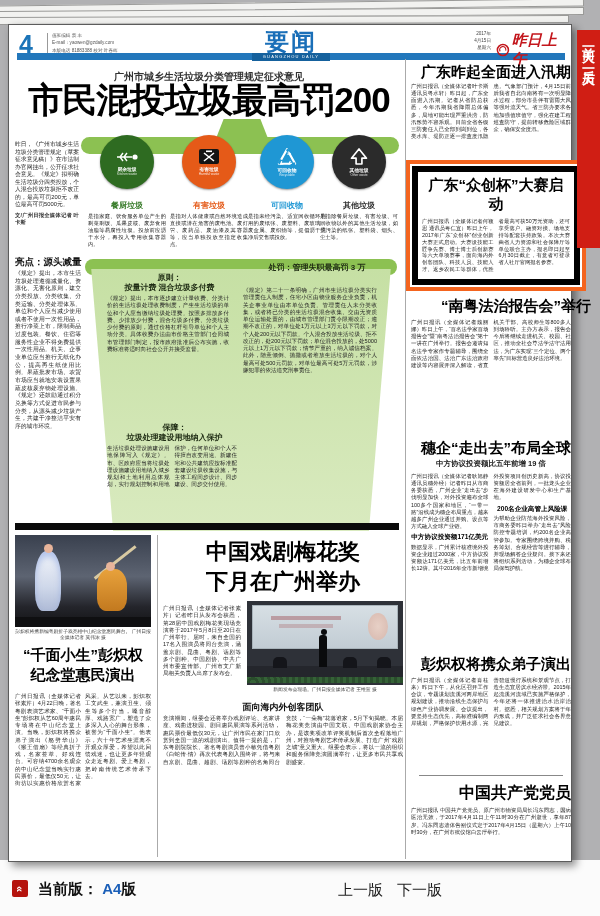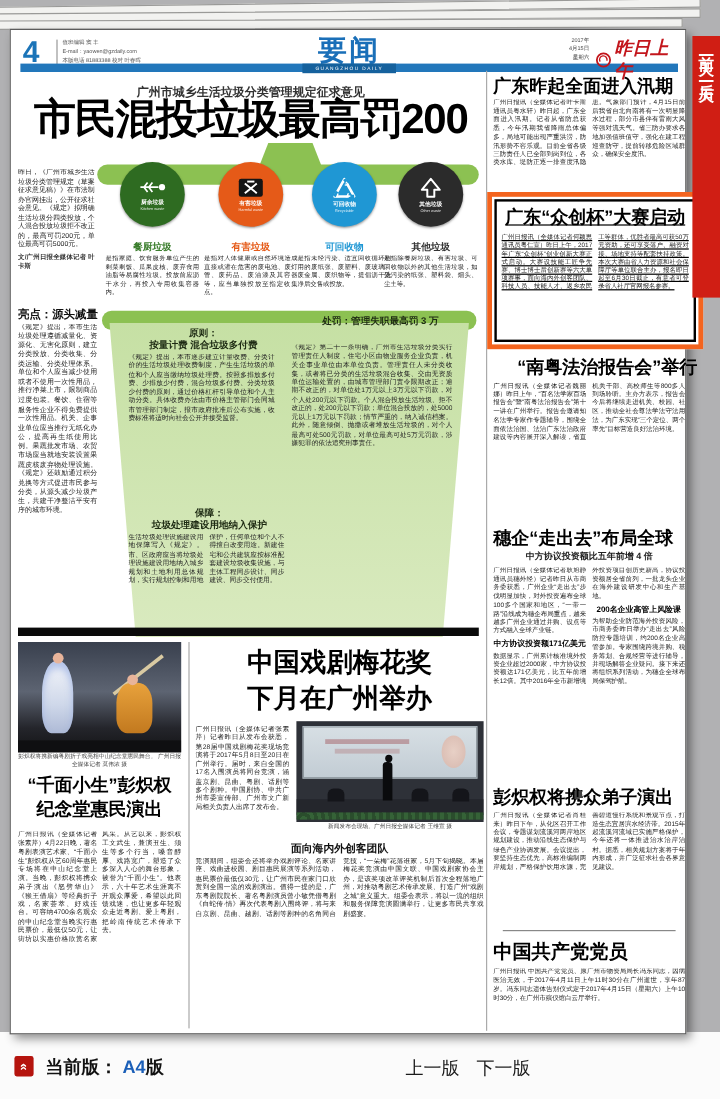--- a/index.html
+++ b/index.html
@@ -53,27 +53,27 @@
   .v-div { width:1px; background:#aaa; }
   
   .bc-head { left:152px; top:512px; width:244px; text-align:center; font-size:22px; font-weight:900; color:#000; line-height:1.35; }
   .bc-p1 { left:154px; top:580px; width:78px; height:118px; font-size:5.6px; line-height:1.3; color:#222; text-align:justify; overflow:hidden; }
   .photo-conf { left:238px; top:576px; width:156px; height:84px; background:#2e3138; overflow:hidden; }
   .bc-cap { left:238px; top:662px; width:156px; }
   .bc-sub { left:154px; top:676px; width:240px; text-align:center; font-size:9px; font-weight:bold; color:#111; }
   .bc-p2 { left:154px; top:690px; width:240px; height:140px; column-count:2; column-gap:6px; font-size:5.6px;
            line-height:1.3; color:#222; text-align:justify; overflow:hidden; }
   
-  .r-head { width:160px; text-align:left; font-size:15px; font-weight:900; color:#000; }
+  .r-head { width:160px; text-align:right; font-size:15px; font-weight:900; color:#000; }
   .r-body { width:160px; column-count:2; column-gap:5px; font-size:5.4px; line-height:1.32; color:#222; text-align:justify; overflow:hidden; }
   .r-flow span { display:block; margin-bottom:2px; }
   .crosshead { font-weight:bold; text-align:center; font-size:6.6px; margin:3px 0; color:#000; }
   .hl-box { position:absolute; left:406px; top:160px; width:180px; height:131px; background:#fff;
             border:4px solid #f4641e; padding:2px; z-index:4; }
-  .hl-inner { width:100%; height:100%; border:2px solid #000000; padding:2px 4px; overflow:hidden;text-decoration:underline; }
+  .hl-inner { width:100%; height:100%; border:6px solid #000000; padding:2px 4px; overflow:hidden; }
   .hl-head { text-align:center; font-size:15px; font-weight:900; color:#000; margin:2px 0 4px; }
   .hl-body { column-count:2; column-gap:5px; font-size:5.3px; line-height:1.3; color:#222; text-align:justify; }
   
   .day-tab { position:absolute; left:577px; top:30px; width:23px; height:218px; background:#d01e14; z-index:6;
              display:flex; flex-direction:column; align-items:center; padding-top:7px; gap:16px; }
   .day-btn { writing-mode:vertical-rl; text-orientation:upright; color:#fff; font-size:13px; font-weight:bold;
              letter-spacing:2px; cursor:pointer; line-height:1; }
   
   .chev-btn { position:absolute; left:12px; top:880px; width:16px; height:17px; background:#b5140e; color:#fff;
               border-radius:2px; display:flex; align-items:center; justify-content:center; cursor:pointer; }
@@ -254,21 +254,21 @@
     <div class="abs bc-p2">竞演期间，组委会还将举办戏剧评论、名家讲座、戏曲进校园、剧目惠民展演等系列活动，惠民票价最低仅30元，让广州市民在家门口欣赏到全国一流的戏剧演出。值得一提的是，广东粤剧院院长、著名粤剧演员曾小敏凭借粤剧《白蛇传·情》再次代表粤剧入围终评，将与来自京剧、昆曲、越剧、话剧等剧种的名角同台竞技，“一朵梅”花落谁家，5月下旬揭晓。本届梅花奖竞演由中国文联、中国戏剧家协会主办，是该奖项改革评奖机制后首次全程落地广州，对推动粤剧艺术传承发展、打造广州“戏剧之城”意义重大。组委会表示，将以一流的组织和服务保障竞演圆满举行，让更多市民共享戏剧盛宴。</div>
 
     <div class="abs v-div" style="left:396px; top:34px; height:800px;"></div>
     <div class="abs r-head" style="left:402px; top:38px;">广东昨起全面进入汛期</div>
     <div class="abs r-body" style="left:402px; top:58px; height:78px;">广州日报讯（全媒体记者叶卡斯 通讯员粤水轩）昨日起，广东全面进入汛期。记者从省防总获悉，今年汛期我省降雨总体偏多，局地可能出现严重洪涝，防汛形势不容乐观。目前全省各级三防责任人已全部到岗到位，各类水库、堤防正逐一排查度汛隐患。气象部门预计，4月15日前后我省自北向南将有一次明显降水过程，部分市县伴有雷雨大风等强对流天气。省三防办要求各地加强值班值守，强化在建工程巡查防守，提前转移危险区域群众，确保安全度汛。</div>
 
     <div class="abs r-head" style="left:422px; top:272px;">“南粤法治报告会”举行</div>
     <div class="abs r-body" style="left:402px; top:294px; height:108px;">广州日报讯（全媒体记者魏丽娜）昨日上午，“百名法学家百场报告会”暨“南粤法治报告会”第十一讲在广州举行。报告会邀请知名法学专家作专题辅导，围绕全面依法治国、法治广东法治政府建设等内容展开深入解读，省直机关干部、高校师生等800多人到场聆听。主办方表示，报告会今后将继续走进机关、校园、社区，推动全社会尊法学法守法用法，为广东实现“三个定位、两个率先”目标营造良好法治环境。</div>
 
     <div class="abs r-head" style="left:402px; top:414px;">穗企“走出去”布局全球</div>
-    <div class="abs" style="left:402px; top:434px; width:160px; text-align:center; font-size:7.5px; font-weight:bold; color:#222;">中方协议投资额比五年前增 4 倍</div>
+    <div class="abs" style="left:402px; top:434px; width:160px; text-align:center; font-size:7.5px; font-weight:bold; color:#222;">中方协议投资额比五年前增 19 倍</div>
     <div class="abs r-body r-flow" style="left:402px; top:448px; height:178px;">
       <span>广州日报讯（全媒体记者耿旭静 通讯员穗外经）记者昨日从市商务委获悉，广州企业“走出去”步伐明显加快，对外投资遍布全球100多个国家和地区，“一带一路”沿线成为穗企布局重点，越来越多广州企业通过并购、设点等方式融入全球产业链。</span>
       <span class="crosshead">中方协议投资额171亿美元</span>
       <span>数据显示，广州累计核准境外投资企业超过2000家，中方协议投资额达171亿美元，比五年前增长12倍。其中2016年全市新增境外投资项目创历史新高，协议投资额居全省前列，一批龙头企业在海外建设研发中心和生产基地。</span>
       <span class="crosshead">200名企业高管上风险课</span>
       <span>为帮助企业防范海外投资风险，市商务委昨日举办“走出去”风险防控专题培训，约200名企业高管参加。专家围绕跨境并购、税务筹划、合规经营等进行辅导，并现场解答企业疑问。接下来还将组织系列活动，为穗企全球布局保驾护航。</span>
     </div>
 
     <div class="abs r-head" style="left:402px; top:630px;">彭炽权将携众弟子演出</div>
     <div class="abs r-body" style="left:402px; top:652px; height:94px;">广州日报讯（全媒体记者肖桂来）昨日下午，从化区召开工作会议，专题谋划流溪河两岸地区规划建设，推动沿线生态保护与绿色产业协调发展。会议提出，要坚持生态优先，高标准编制两岸规划，严格保护饮用水源，完善碧道慢行系统和景观节点，打造生态宜居滨水经济带。2015年起流溪河流域已实施严格保护，今年还将一体推进治水治岸治村。据悉，相关规划方案将于年内形成，并广泛征求社会各界意见建议。</div>

